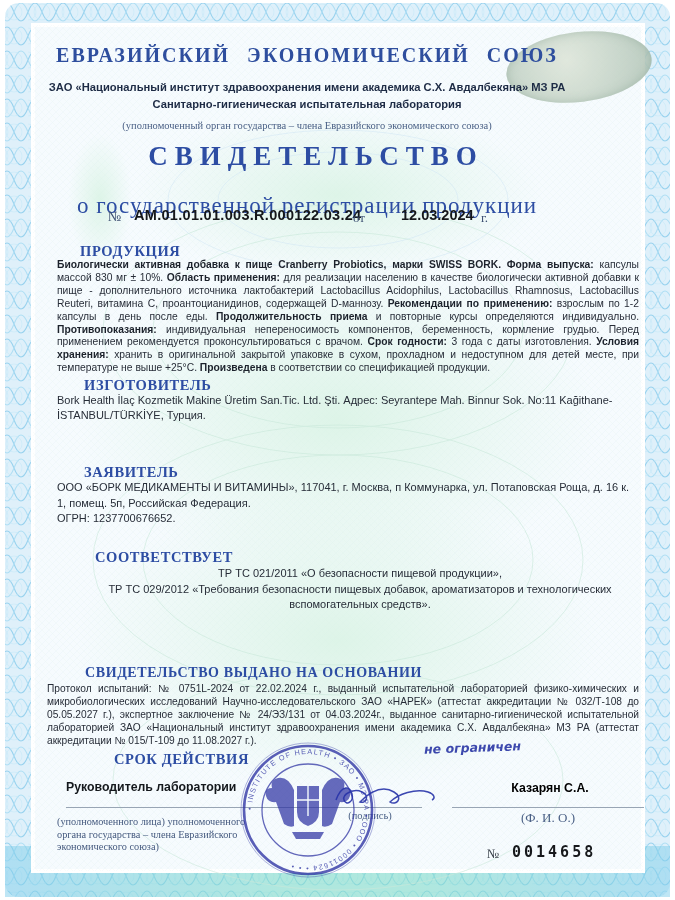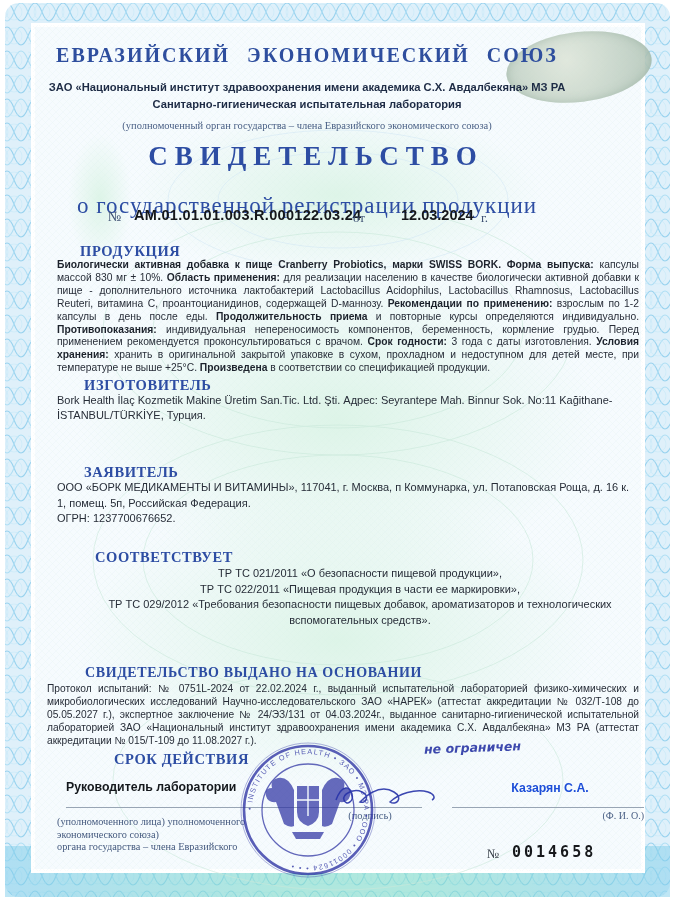--- a/index.html
+++ b/index.html
@@ -43,24 +43,24 @@
   .t-basis{left:47px;top:682px;width:592px;font-size:10.2px;line-height:13.1px;}
   .h-valid{left:90px;top:751px;margin-left:24px;}
 
   .handwritten{left:424px;top:740px;font-family:"DejaVu Sans",sans-serif;font-style:italic;
     font-weight:600;font-size:12.5px;color:#2a36a5;transform:rotate(-2deg);opacity:0.9;z-index:5;}
 
   .sig-role{left:66px;top:780px;font-weight:bold;font-size:12.3px;color:#14181c;z-index:2;}
   .sig-line{left:66px;top:806px;width:356px;height:1px;border-bottom:1px solid #98a5b4;z-index:2;}
   .podpis{left:300px;top:810px;width:140px;text-align:center;font-family:"Liberation Serif",serif;
     font-size:10.5px;color:#4b6186;z-index:2;}
-  .sig-name{left:455px;top:781px;width:190px;text-align:center;font-weight:bold;font-size:12.3px;color:#1d4ed8;z-index:2;}
+  .sig-name{left:455px;top:781px;width:190px;text-align:center;font-weight:bold;font-size:12.3px;color:#000000;z-index:2;}
   .name-line{left:452px;top:806px;width:192px;height:1px;border-bottom:1px solid #98a5b4;z-index:2;}
-  .fio{left:452px;top:810px;width:192px;text-align:right;font-family:"Liberation Serif",serif;
-    font-size:10px;color:#4b6186;z-index:2;}
+  .fio{left:452px;top:810px;width:192px;text-align:center;font-family:"Liberation Serif",serif;
+    font-size:13px;color:#4b6186;z-index:2;}
   .role-note{left:57px;top:816px;width:255px;font-family:"Liberation Serif",serif;
     font-size:10.3px;line-height:12.6px;color:#44597e;z-index:2;}
   .docnum-label{left:487px;top:846px;font-family:"Liberation Serif",serif;font-size:13px;color:#39404a;z-index:2;}
   .docnum{left:512px;top:843px;font-family:"DejaVu Sans Mono",monospace;font-weight:bold;
     font-size:15px;letter-spacing:3px;color:#16181b;z-index:2;}
 
   .stamp-wrap{left:238px;top:740px;width:140px;height:140px;z-index:4;opacity:0.92;}
   .signature-svg{left:332px;top:776px;width:110px;height:36px;z-index:5;}
 
   .hologram{left:506px;top:32px;width:146px;height:70px;border-radius:50%;z-index:1;
@@ -142,40 +142,39 @@
 
   <div class="abs sh h-appl">ЗАЯВИТЕЛЬ</div>
   <div class="abs p t-appl lines">
       <div class="ln">ООО «БОРК МЕДИКАМЕНТЫ И ВИТАМИНЫ», 117041, г. Москва, п Коммунарка, ул. Потаповская Роща, д. 16 к. 1, помещ. 5п, Российская Федерация.</div>
       <div class="ln">ОГРН: 1237700676652.</div>
     </div>
 
   <div class="abs sh h-conf">СООТВЕТСТВУЕТ</div>
   <div class="abs p t-conf lines">
       <div class="ln">ТР ТС 021/2011 «О безопасности пищевой продукции»,</div>
-      <div class="ln">ТР ТС 022/2011 «Пищевая продукция в части ее маркировки»,</div>
       <div class="ln">ТР ТС 029/2012 «Требования безопасности пищевых добавок, ароматизаторов и технологических вспомогательных средств».</div>
     </div>
 
   <div class="abs sh h-basis">СВИДЕТЕЛЬСТВО ВЫДАНО НА ОСНОВАНИИ</div>
   <div class="abs p t-basis">Протокол испытаний: № 0751L-2024 от 22.02.2024 г., выданный испытательной лабораторией физико-химических и микробиологических исследований Научно-исследовательского ЗАО «НАРЕК» (аттестат аккредитации № 032/Т-108 до 05.05.2027 г.), экспертное заключение № 24/ЭЗ/131 от 04.03.2024г., выданное санитарно-гигиенической испытательной лабораторией ЗАО «Национальный институт здравоохранения имени академика С.Х. Авдалбекяна» МЗ РА (аттестат аккредитации № 015/Т-109 до 11.08.2027 г.).</div>
 
   <div class="abs sh h-valid">СРОК ДЕЙСТВИЯ</div>
   <div class="abs handwritten">не ограничен</div>
 
   <div class="abs sig-role">Руководитель лаборатории</div>
   <div class="abs sig-line"></div>
   <div class="abs podpis">(подпись)</div>
   <div class="abs sig-name">Казарян С.А.</div>
   <div class="abs name-line"></div>
   <div class="abs fio">(Ф. И. О.)</div>
   <div class="abs role-note lines">
       <div class="ln">(уполномоченного лица) уполномоченного</div>
+      <div class="ln">органа государства – члена Евразийского</div>
       <div class="ln">экономического союза)</div>
-      <div class="ln">органа государства – члена Евразийского</div>
     </div>
   <span class="abs docnum-label">№</span>
   <span class="abs docnum">0014658</span>
 
   <svg class="abs stamp-wrap" width="140" height="140" viewBox="0 0 140 140">
     <defs>
       <path id="ringPath" d="M70,70 m-56,0 a56,56 0 1,1 112,0 a56,56 0 1,1 -112,0" fill="none"></path>
     </defs>
     <g stroke="#2e33a3" fill="none">
       <circle cx="70" cy="70" r="64" stroke-width="2.6" opacity="0.85"></circle>

